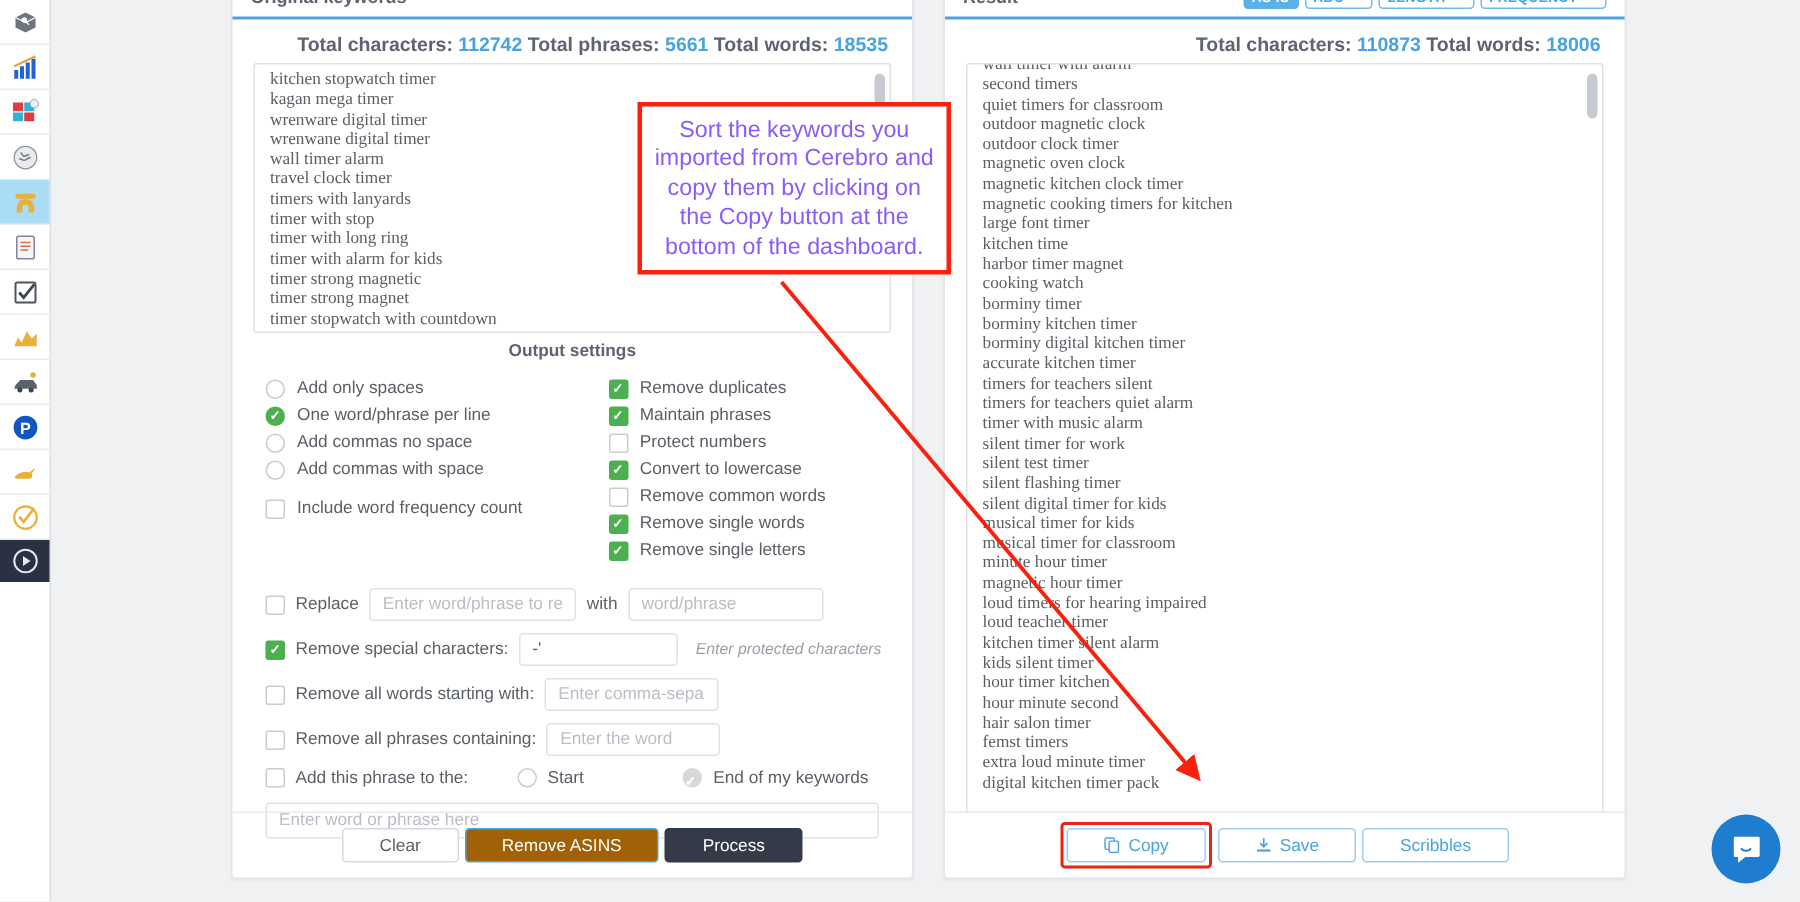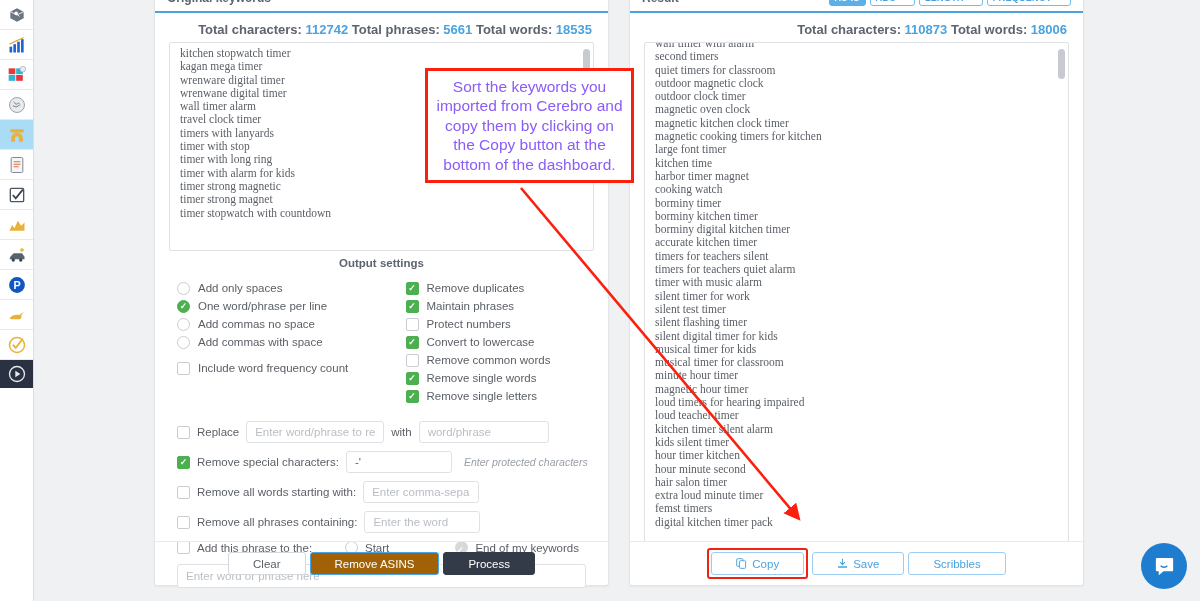--- a/index.html
+++ b/index.html
@@ -68,21 +68,21 @@
     text-align: right; font-size: 13px; font-weight: bold; color: #5d6470;
     padding: 9px 16px 5px 11px;
   }
   .totals .num { color: #4aa3df; font-weight: bold; }
 
   
   .kwbox {
     position: relative; margin: 0 14px; border: 1px solid #dfe1e5;
     border-radius: 2px; background: #fff; overflow: hidden; font-family: Liberation Serif, serif;
   }
-  .kwbox-left  { height: 209px; }
+  .kwbox-left  { height: 180px; }
   .kwbox-right { height: 500px; }
   .kwlist {
     list-style: none; margin: 0; padding: 4px 0 0 10px;
     font-size: 11.5px; line-height: 13.3px; color: #5a5f66;
     white-space: nowrap;
   }
   .kwlist li { overflow: hidden; }
   .kwlist.clipped-top { padding-top: 0; margin-top: -6px; }
   .vscroll {
     position: absolute; right: 3px; top: 6px; width: 7px; border-radius: 4px;
@@ -494,22 +494,22 @@
             <li>musical timer for classroom</li>
             <li>minute hour timer</li>
             <li>magnetic hour timer</li>
             <li>loud timers for hearing impaired</li>
             <li>loud teacher timer</li>
             <li>kitchen timer silent alarm</li>
             <li>kids silent timer</li>
             <li>hour timer kitchen</li>
             <li>hour minute second</li>
             <li>hair salon timer</li>
+            <li>femst timers</li>
             <li>extra loud minute timer</li>
-            <li>femst timers</li>
             <li>digital kitchen timer  pack</li>
           </ul>
         <div class="vscroll" style="height:30px;"></div>
       </div>
 
       <div class="panel-foot">
         <span class="copy-wrap">
           <button class="btn outline">
             <svg width="11" height="11" viewBox="0 0 16 16">
               <rect x="1" y="1" width="9" height="11" rx="1.4" fill="none" stroke="#4aa3df" stroke-width="1.4"></rect>

